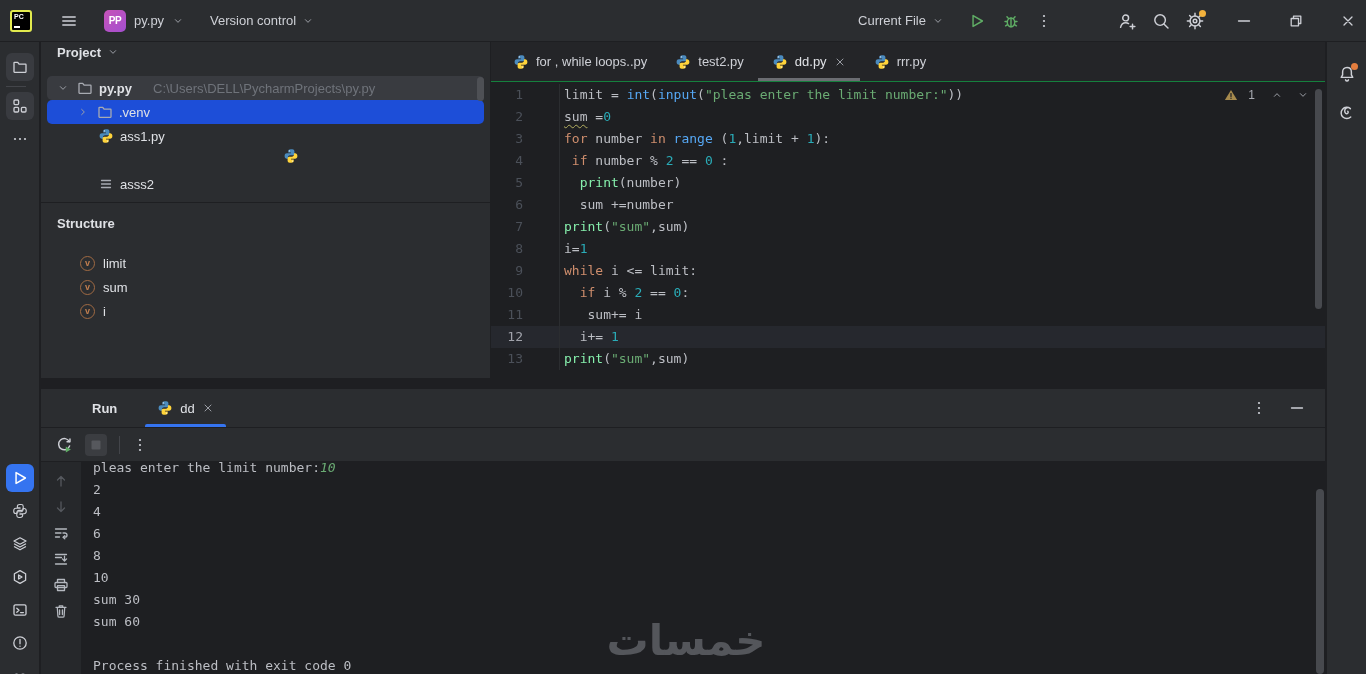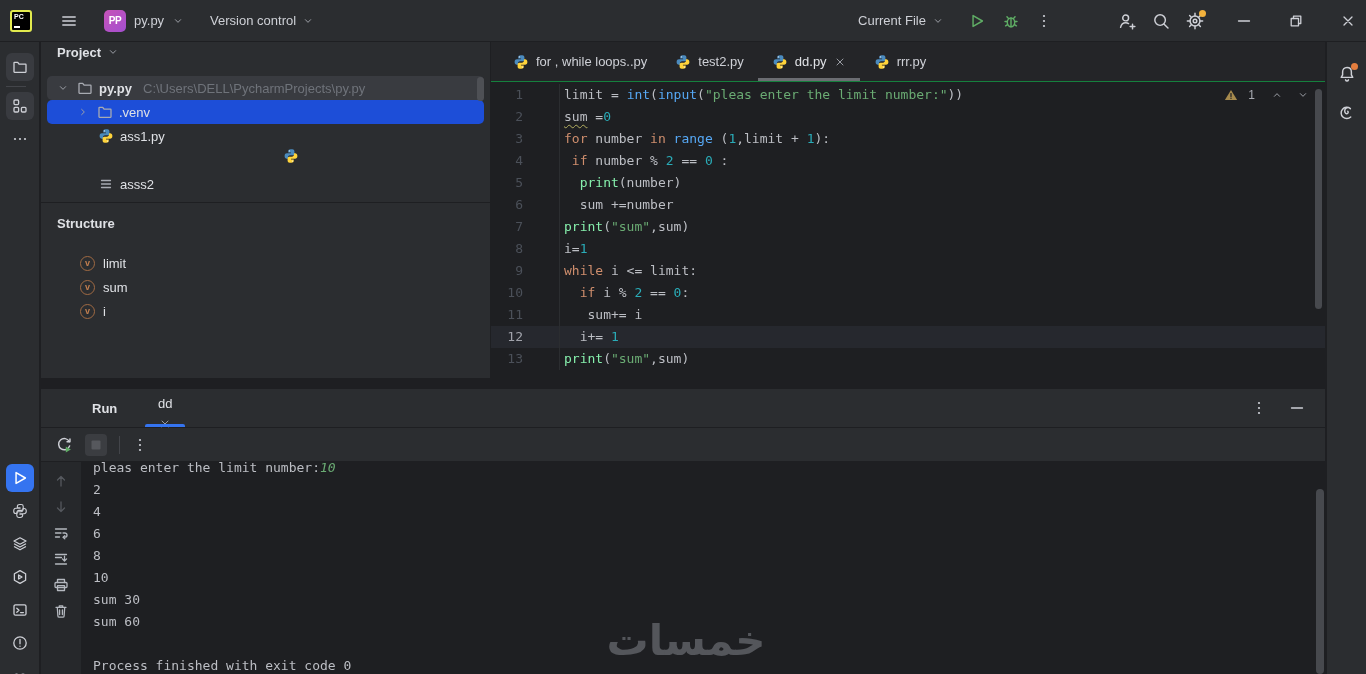--- a/index.html
+++ b/index.html
@@ -41,21 +41,21 @@
   
   .project-panel { position:absolute; left:41px; top:32px; width:449px; height:346px; background:#2B2D30; }
   .panel-header { height:40px; display:flex; align-items:center; gap:6px; padding:0 16px; font-weight:600; color:#DFE1E5; }
   .tree { margin-top:4px; }
   .tree-row { height:24px; display:flex; align-items:center; gap:5px; margin:0 6px; padding-left:8px; border-radius:5px; color:#DFE1E5; white-space:nowrap; overflow:hidden; }
   .tree-row .chev-slot { width:16px; display:flex; justify-content:center; color:#9DA0A8; flex:0 0 auto; }
   .tree-row .t-icon { width:18px; display:flex; justify-content:center; color:#A8ABB2; flex:0 0 auto; }
   .sel-gray { background:#393B40; }
   .sel-brown { background:#1d4ed8; }
   .t-bold { font-weight:bold; }
-  .t-path { color:#6F737A; margin-left:6px; }
+  .t-path { color:#6F737A; margin-left:16px; }
   .proj-scroll { position:absolute; right:6px; top:45px; width:7px; height:24px; background:#4E5055; border-radius:4px; }
 
   .structure-sec { border-top:1px solid #1E1F22; margin-top:6px; }
   .struct-items { padding-top:8px; }
   .struct-row { height:24px; display:flex; align-items:center; gap:8px; padding-left:39px; color:#DFE1E5; }
   .v-circ { width:15px; height:15px; border:1px solid #A06A43; border-radius:50%; color:#C07E4F; font-size:9px; font-weight:bold; display:flex; align-items:center; justify-content:center; flex:0 0 auto; }
 
   
   .editor-area { position:absolute; left:490px; top:42px; width:835px; height:346px; background:#1E1F22; border-left:1px solid #1E1F22; }
   .tab-bar { height:40px; background:#242528; border-bottom:1px solid #15803d; display:flex; align-items:stretch; padding-left:8px; }
@@ -73,21 +73,21 @@
   .c-w { color:#BCBEC4; text-decoration:underline wavy #B3AE60 1px; text-underline-offset:3px; }
   .c-in { color:#6AAB73; font-style:italic; }
   .inspections { position:absolute; top:6px; right:16px; display:flex; align-items:center; gap:10px; color:#A8ABB2; font-size:12px; }
   .inspections .chevs { display:flex; gap:14px; color:#9DA0A8; margin-left:6px; }
   .ed-scroll { position:absolute; right:3px; top:47px; width:7px; height:220px; background:#47494E; border-radius:4px; }
 
   
   .run-panel { position:absolute; left:41px; top:388px; width:1284px; height:286px; background:#1E1F22; border-top:1px solid #1E1F22; }
   .run-header { height:39px; background:#2B2D30; border-bottom:1px solid #1E1F22; display:flex; align-items:center; padding:0 16px; }
   .run-title { font-weight:600; color:#DFE1E5;margin-left:35px; }
-  .run-tab { margin-left:28px; height:100%; display:flex; align-items:center; gap:7px; padding:0 12px; position:relative; color:#DFE1E5;flex-direction:column; }
+  .run-tab { margin-left:28px; height:100%; display:flex; align-items:center; gap:7px; padding:0 12px; position:relative; color:#DFE1E5; }
   .run-tab::after { content:""; position:absolute; left:0; right:0; bottom:0; height:3px; background:#3574F0; border-radius:2px 2px 0 0; }
   .run-tab .tclose { color:#9DA0A8; display:flex; }
   .run-actions { margin-left:auto; display:flex; align-items:center; gap:22px; color:#CED0D6; padding-right:4px; }
   .run-toolbar { height:33px; background:#2B2D30; display:flex; align-items:center; gap:12px; padding-left:14px; color:#CED0D6; }
   .rt-div { width:1px; height:18px; background:#43454A; }
   .stop-box { width:22px; height:22px; background:#3B3D41; border-radius:4px; display:flex; align-items:center; justify-content:center; }
   .console { position:absolute; top:73px; bottom:0; left:0; right:0; display:flex; overflow:hidden; }
   .console-gutter { flex:0 0 40px; background:#26282B; display:flex; flex-direction:column; align-items:center; padding-top:11px; gap:10px; }
   .cg-disabled { color:#55585E; }
   .cg-on { color:#B4B8BF; }

